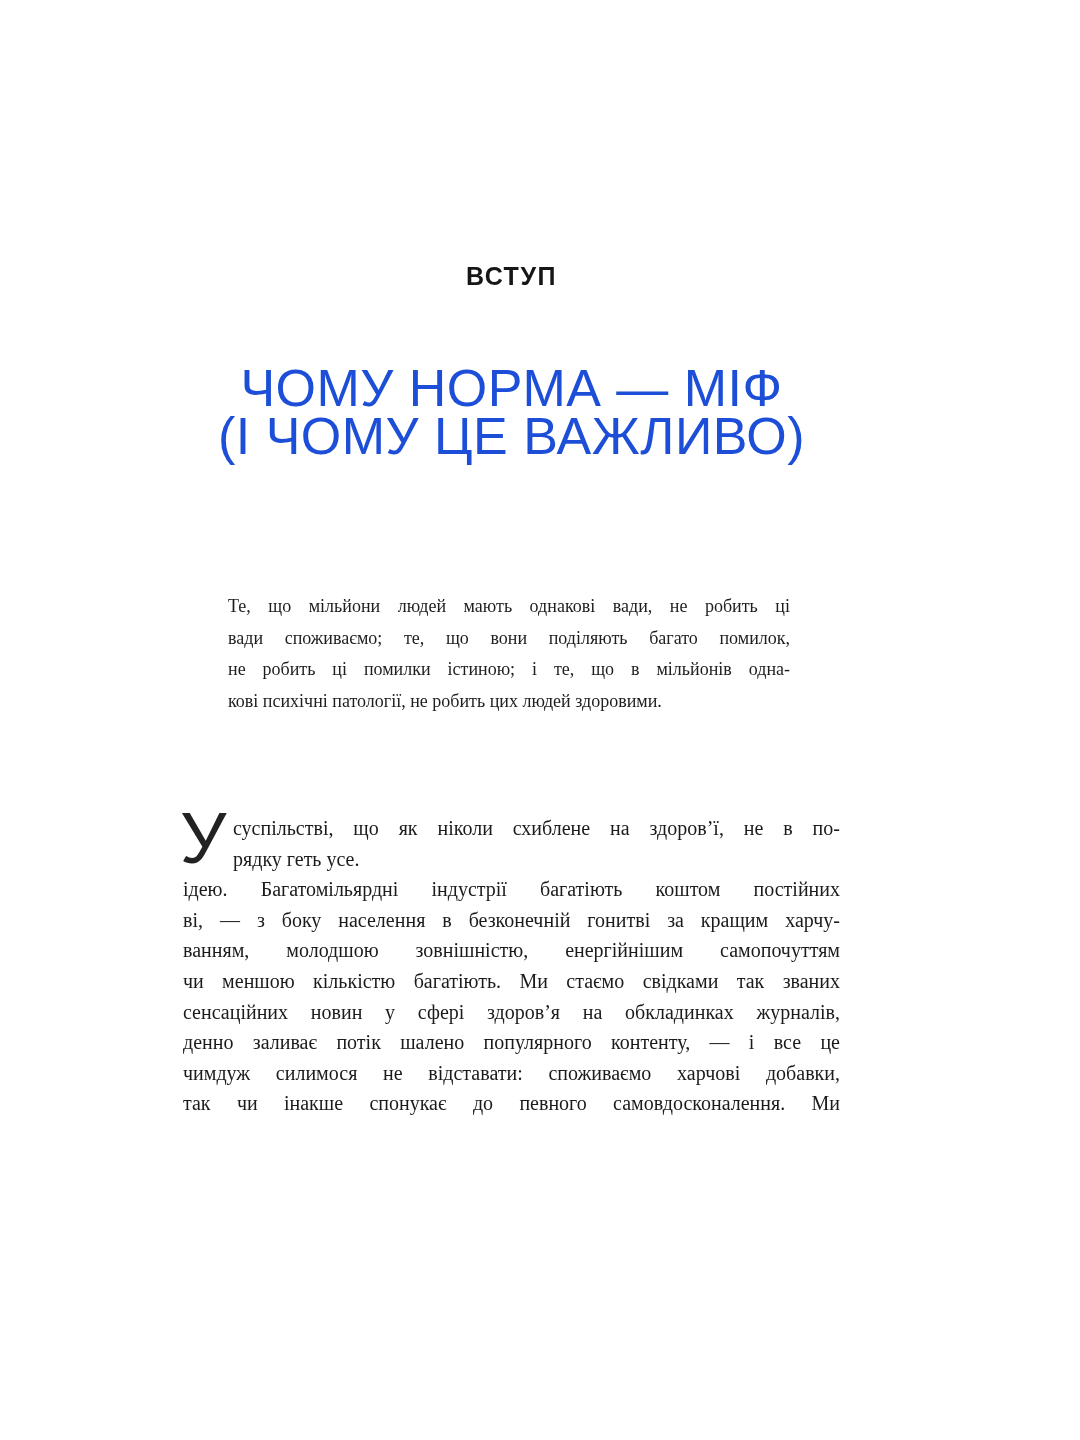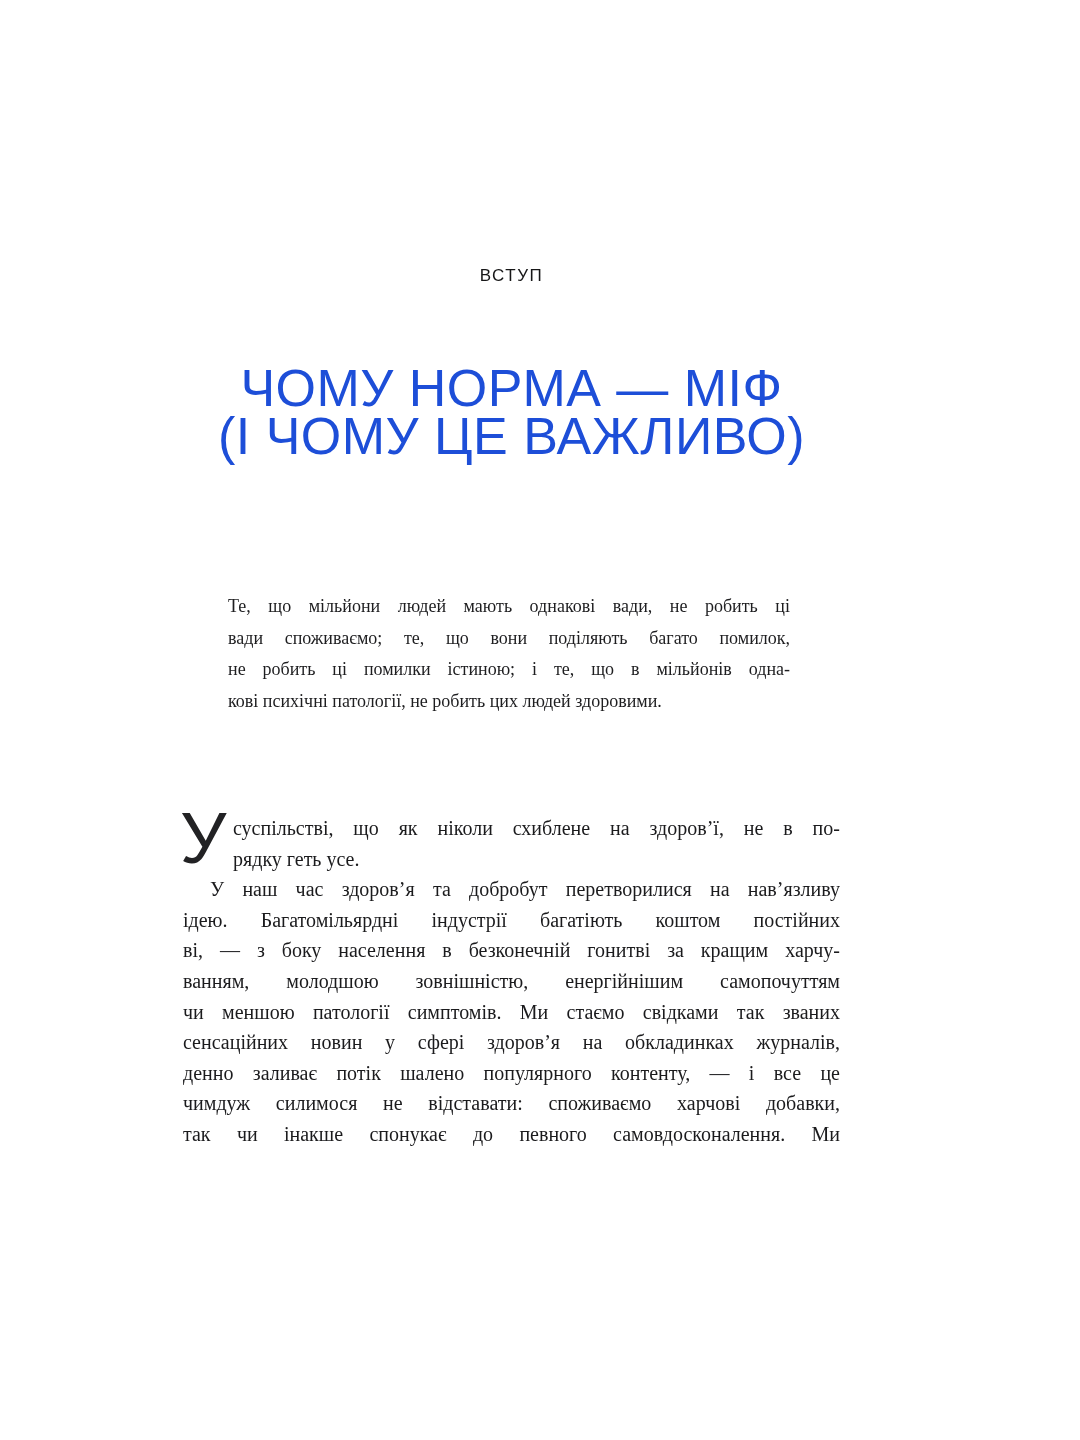--- a/index.html
+++ b/index.html
@@ -24,22 +24,22 @@
     height: 1440px;
   }
   
   .kicker {
     position: absolute;
     top: 263px;
     left: 0;
     width: 100%;
     text-align: center;
     font-family: "Liberation Sans", "DejaVu Sans", sans-serif;
-    font-weight: 400;
-    font-size: 17px;
+    font-weight: 700;
+    font-size: 25px;
     line-height: 26px;
     letter-spacing: 1.5px;
     color: var(--heading, #161617);
   }
   
   .title {
     position: absolute;
     top: 364px;
     left: -60px;
     width: 777px;          
@@ -117,25 +117,24 @@
       <div class="eline just">Те, що мільйони людей мають однакові вади, не робить ці</div>
       <div class="eline just">вади споживаємо; те, що вони поділяють багато помилок,</div>
       <div class="eline just">не робить ці помилки істиною; і те, що в мільйонів одна-</div>
       <div class="eline">кові психічні патології, не робить цих людей здоровими.</div>
     </div>
 
     <div class="bodytext">
       <span class="dropcap">У</span>
       <div class="bline just dc">суспільстві, що як ніколи схиблене на здоров’ї, не в по-</div>
       <div class="bline dc">рядку геть усе.</div>
-      <div class="bline just indent">У наш час здоров’я та добробут перетворилися на нав’язливу</div>
       <div class="bline just">ідею. Багатомільярдні індустрії багатіють коштом постійних</div>
       <div class="bline just">ві, — з боку населення в безконечній гонитві за кращим харчу-</div>
       <div class="bline just">ванням, молодшою зовнішністю, енергійнішим самопочуттям</div>
-      <div class="bline just">чи меншою патології симптомів. Ми стаємо свідками так званих</div>
+      <div class="bline just">чи меншою кількістю багатіють. Ми стаємо свідками так званих</div>
       <div class="bline just">сенсаційних новин у сфері здоров’я на обкладинках журналів,</div>
       <div class="bline just">денно заливає потік шалено популярного контенту, — і все це</div>
       <div class="bline just">чимдуж силимося не відставати: споживаємо харчові добавки,</div>
       <div class="bline just">так чи інакше спонукає до певного самовдосконалення. Ми</div>
     </div>
 
   </div>
 </div>
 
 </body></html>

